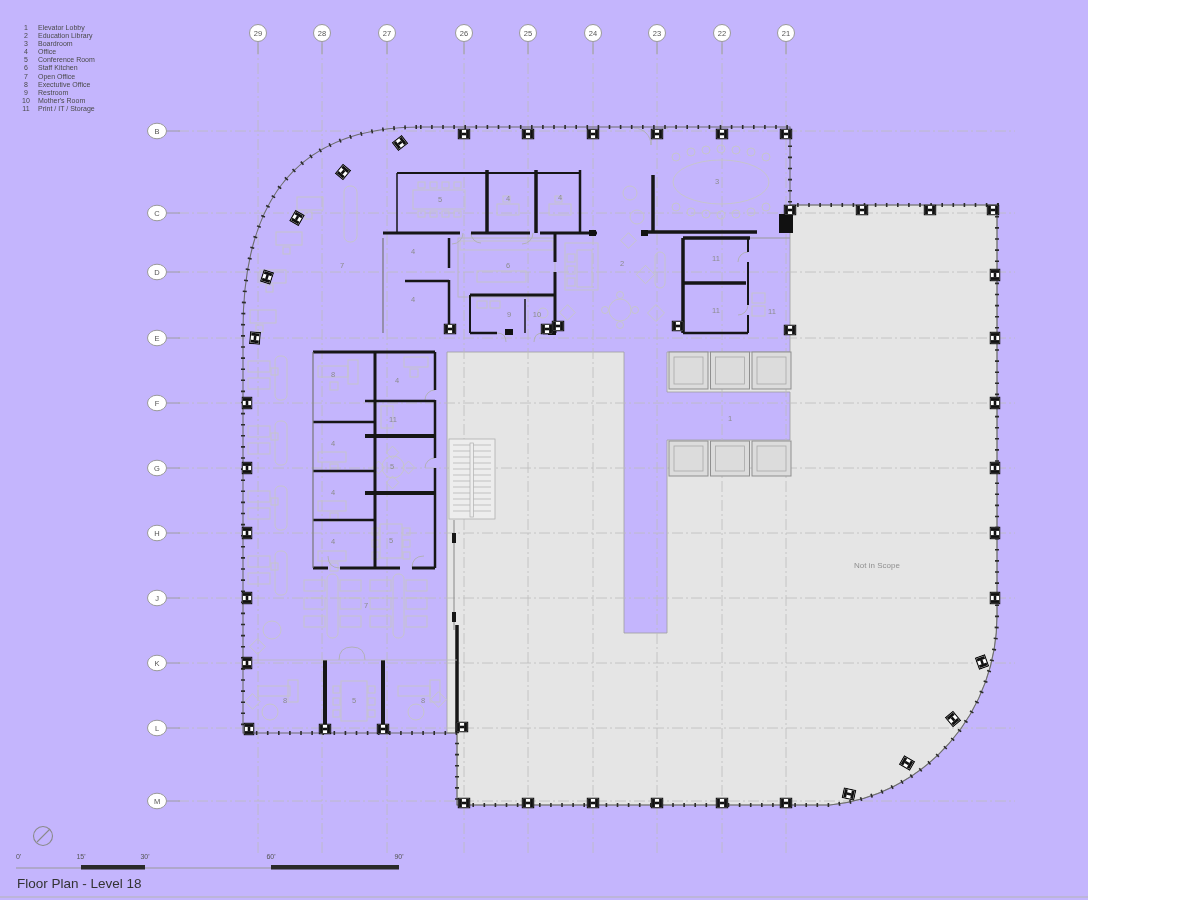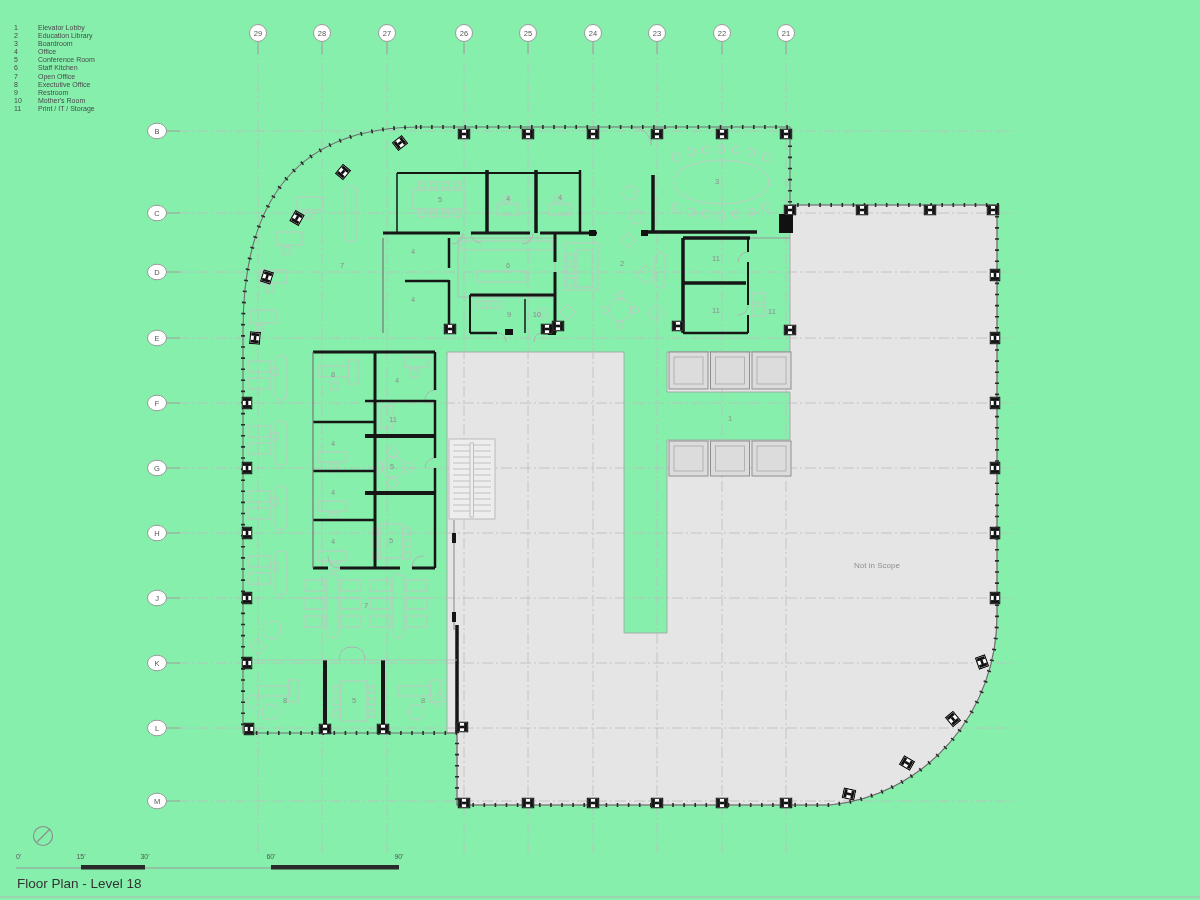--- a/index.html
+++ b/index.html
@@ -1,17 +1,17 @@
 <!DOCTYPE html>
 <html><head>
 <meta charset="utf-8">
 <style>
   html,body{margin:0;padding:0;background:#fff;}
-  .page{position:relative;width:1200px;height:900px;background:#86efac;overflow:hidden;
-        font-family:"Liberation Sans",sans-serif;}
+  .page{position:relative;width:1088px;height:900px;background:#c4b5fd;overflow:hidden;
+        font-family:"Liberation Sans",sans-serif;text-align:center;}
   .legend{position:absolute;left:14px;top:24px;color:#4a4a4a;font-size:7px;line-height:8.1px;}
   .legend-row{display:flex;white-space:nowrap;}
   .legend-num{width:24px;flex:0 0 24px;}
   svg text{font-family:"Liberation Sans",sans-serif;}
 </style>
 </head>
 <body>
 
 <div class="page">
 

